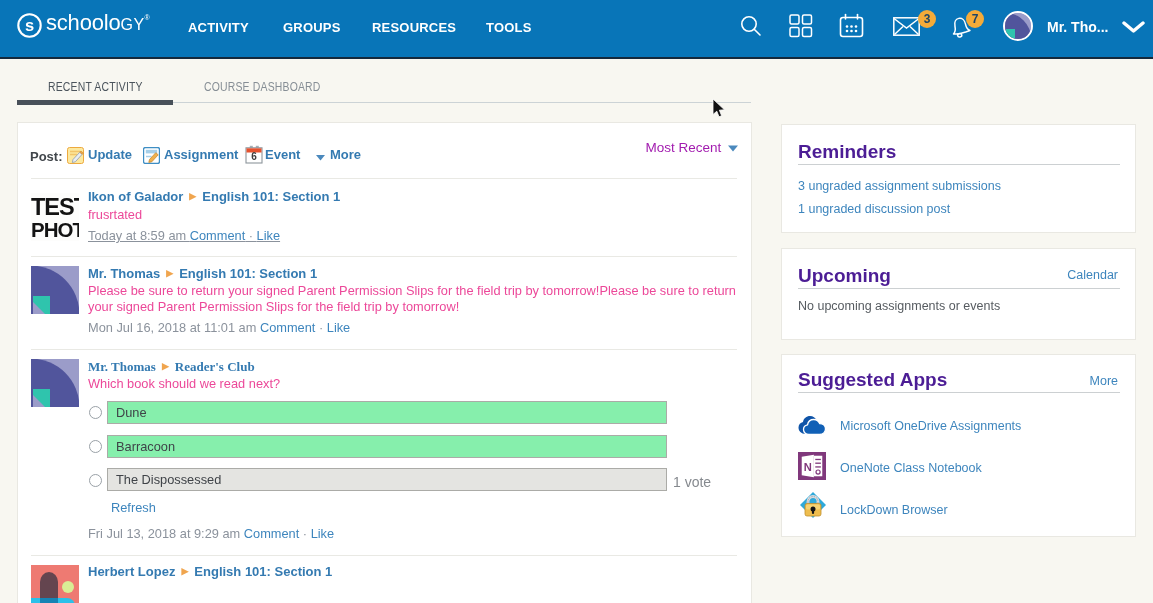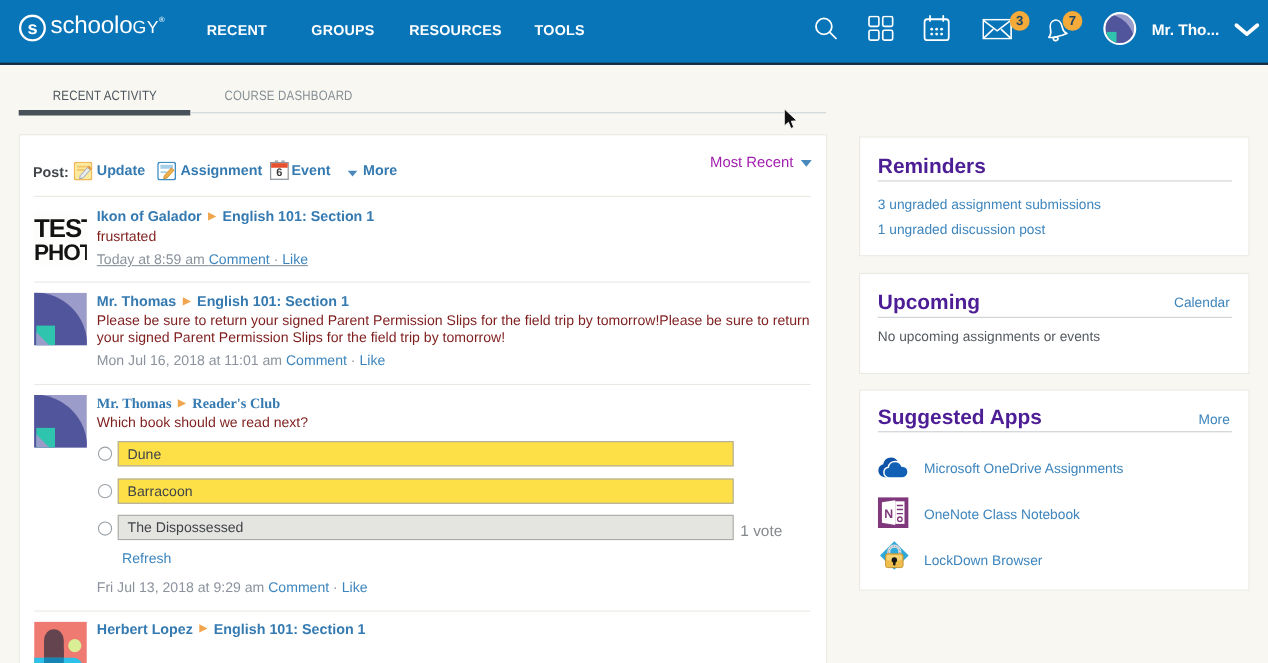--- a/index.html
+++ b/index.html
@@ -29,47 +29,47 @@
   .main-card { left:17px; top:122px; width:735px; height:500px; }
   .post-label { position:absolute; left:17px; top:4px; font-size:13px; font-weight:bold; color:#41464b; }
   .clink { color:#347ab1; font-weight:bold; font-size:13px; text-decoration:none; }
   .most-recent { position:absolute; right:13px; top:17px; color:#a21caf; font-size:13.5px; }
   .divider { position:absolute; left:13px; width:706px; height:1px; background:#e9e9e4; }
 
   
   .avatar { position:absolute; left:13px; width:48px; height:48px; overflow:hidden; }
   .ptitle { position:absolute; left:70px; font-size:13px; font-weight:bold; color:#3379ae; }
   .ptitle .arrow { color:#f0a54e; font-size:9px; vertical-align:2px; padding:0 6px; }
-  .pbody { position:absolute; left:70px; font-size:12.8px; color:#7f1d1d; line-height:15.5px; }
+  .pbody { position:absolute; left:70px; font-size:12.8px; color:#ec4899; line-height:15.5px; }
   .pfoot { position:absolute; left:70px; font-size:12.8px; color:#8b929c; }
   .pfoot a, .plink { color:#3d85bd; text-decoration:none; font-size:12.8px; }
 
   
   .radio { position:absolute; left:71px; width:13px; height:13px; border:1px solid #9aa1a7; border-radius:50%; background:#fff; }
-  .pollbox { position:absolute; left:89px; width:560px; height:23px; border:1px solid #ababa7; background:#fde047; font-size:12.8px; color:#3f4348; line-height:21px; padding-left:8px; }
+  .pollbox { position:absolute; left:89px; width:560px; height:23px; border:1px solid #ababa7; background:#86efac; font-size:12.8px; color:#3f4348; line-height:21px; padding-left:8px; }
   .pollbox.gray { background:#e4e4e1; }
 
   
   .side-card { position:absolute; left:781px; width:355px; background:#fff; border:1px solid #e9e8e2; }
   .sc-head { position:absolute; left:16px; top:16px; font-size:19px; font-weight:bold; color:#4c1d95; }
   .sc-hr { position:absolute; left:16px; width:322px; height:1px; background:#ccd0d2; }
   .sc-link { position:absolute; left:16px; color:#3d85bd; font-size:12.5px; text-decoration:none; }
   .sc-right { position:absolute; right:17px; color:#3d85bd; font-size:12.5px; text-decoration:none; }
   .appname { position:absolute; left:58px; color:#3d85bd; font-size:12.5px; }
 </style>
 </head>
 <body>
 
 <div class="nav">
   <svg class="logo" width="25" height="25" viewBox="0 0 25 25">
     <circle cx="12.5" cy="12.5" r="11.2" fill="none" stroke="#fff" stroke-width="2.1"></circle>
     <text x="12.5" y="18.2" font-size="16.5" font-weight="bold" fill="#fff" text-anchor="middle" font-family="Liberation Sans">s</text>
   </svg>
   <div class="wordmark">schoolo<span class="sc">GY</span><span style="font-size:7px;vertical-align:10px;">®</span></div>
-  <div class="menu-item" style="left:188px;">RECENT</div>
+  <div class="menu-item" style="left:188px;">ACTIVITY</div>
   <div class="menu-item" style="left:283px;">GROUPS</div>
   <div class="menu-item" style="left:372px;">RESOURCES</div>
   <div class="menu-item" style="left:486px;">TOOLS</div>
 
   <svg class="navicon" style="left:739px; top:14px;" width="24" height="24" viewBox="0 0 24 24">
     <circle cx="10" cy="10" r="7.2" fill="none" stroke="#fff" stroke-width="1.6"></circle>
     <line x1="15.2" y1="15.2" x2="21" y2="21" stroke="#fff" stroke-width="1.6" stroke-linecap="round"></line>
   </svg>
   <svg class="navicon" style="left:789px; top:14px;" width="24" height="24" viewBox="0 0 24 24">
     <rect x="1" y="1" width="9" height="9" rx="1.5" fill="none" stroke="#fff" stroke-width="1.5"></rect>

